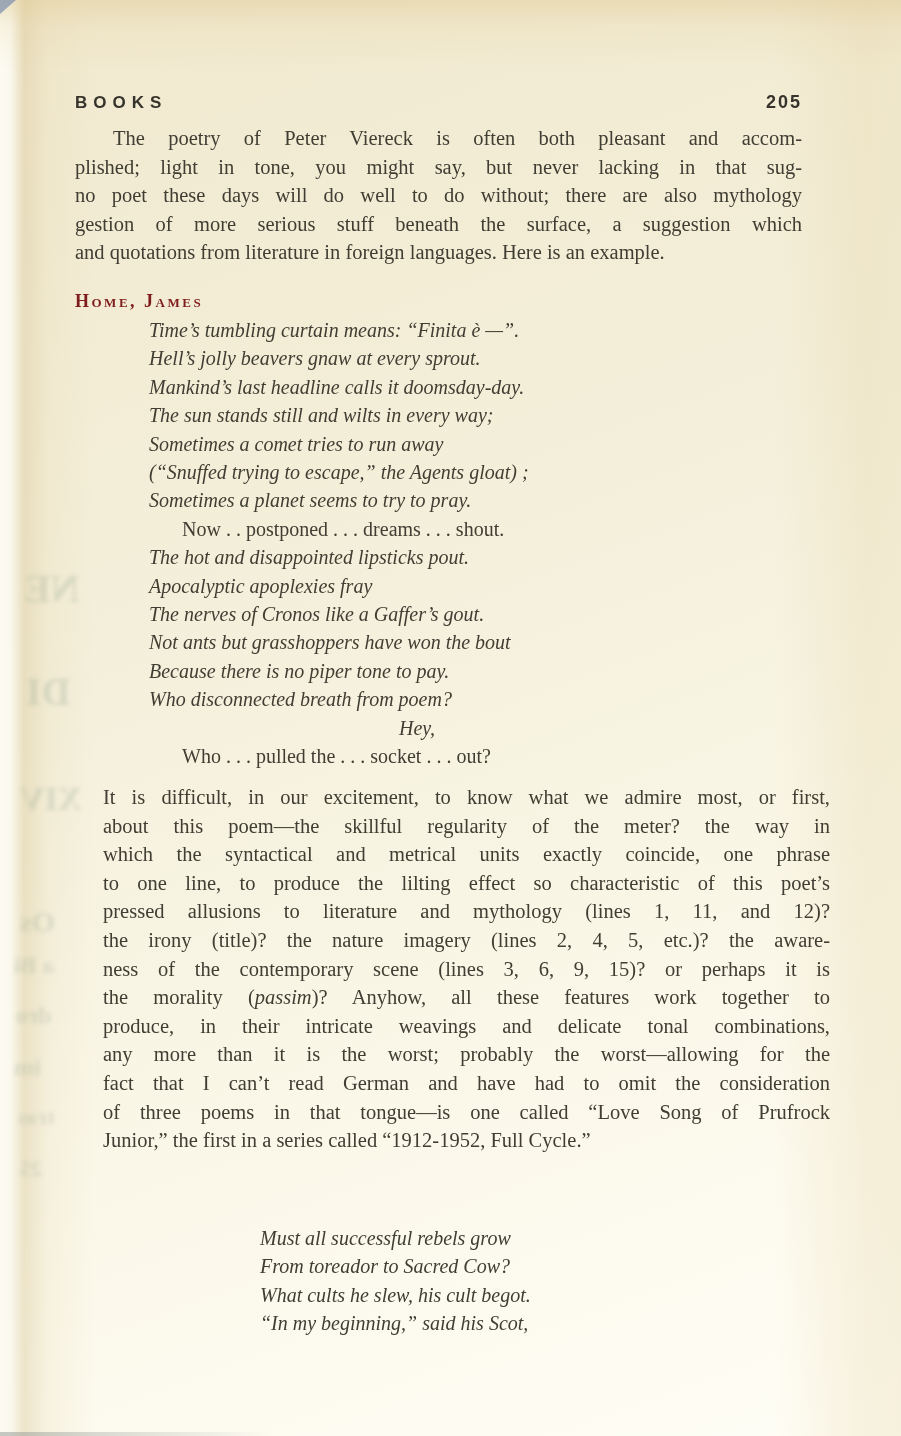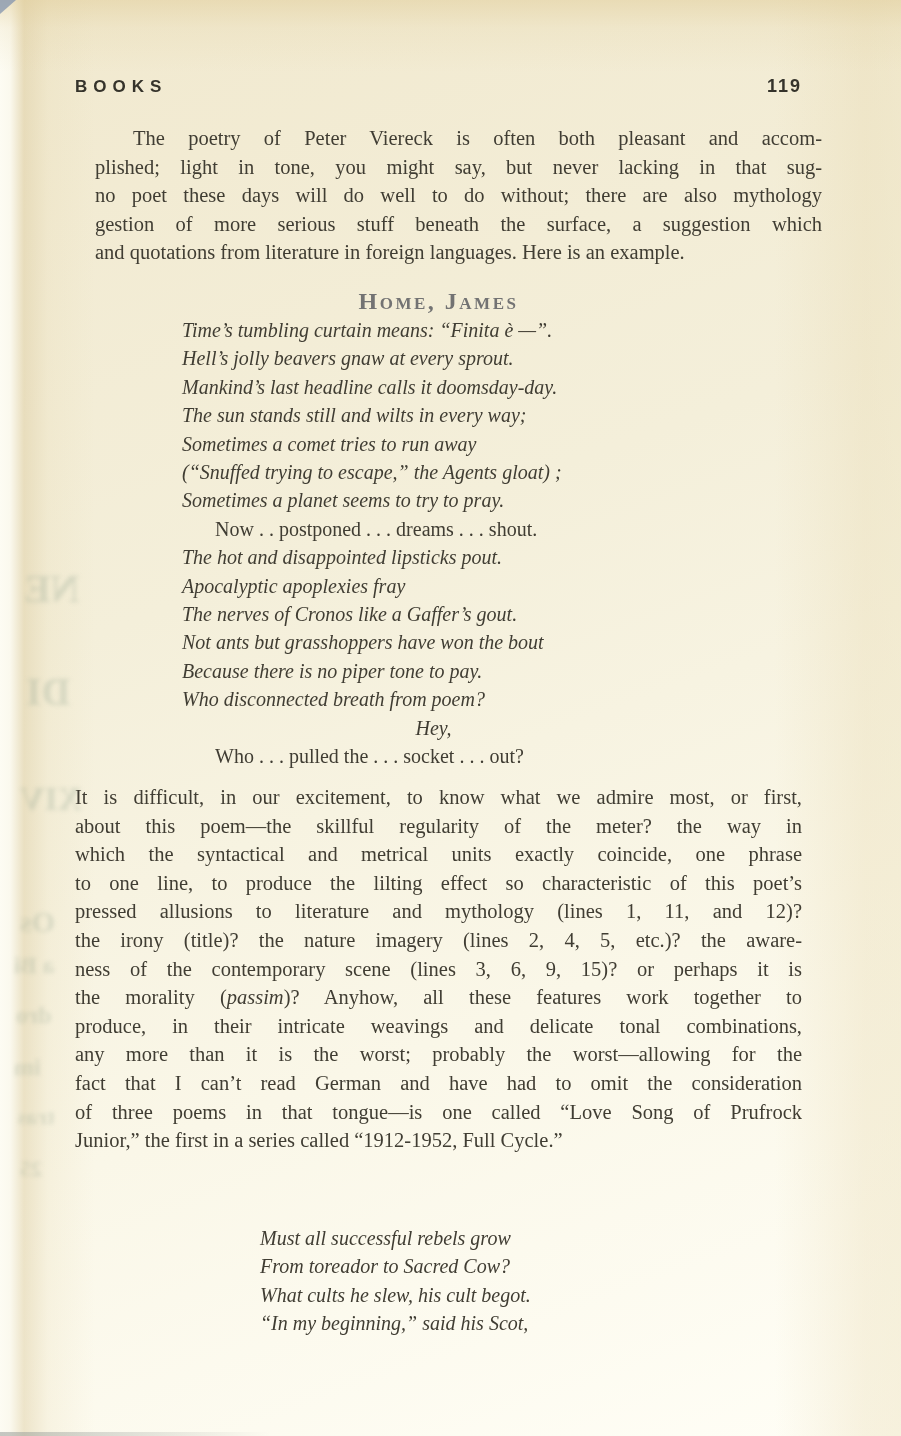--- a/index.html
+++ b/index.html
@@ -16,42 +16,42 @@
   .corner-mark {
     position:absolute; top:0; left:0; width:16px; height:14px;
     background:#8193ad; opacity:.75;
     clip-path:polygon(0 0, 100% 0, 0 100%);
   }
   .bottom-edge {
     position:absolute; bottom:0; left:0; width:270px; height:4px;
     background:linear-gradient(90deg, rgba(150,155,152,0.55), rgba(150,155,152,0));
   }
   .hdr {
-    position:absolute; top:76px; left:75px; width:727px;
+    position:absolute; top:92px; left:75px; width:727px;
     display:flex; justify-content:space-between; align-items:baseline;
     font-family:"Liberation Sans", sans-serif; font-weight:700; color:#35332b;
   }
   .hdr .books { font-size:17px; letter-spacing:6px; }
   .hdr .pagenum { font-size:18px; letter-spacing:2px; }
 
   .para { position:absolute; left:75px; width:727px; font-size:20.5px; }
-  .para1 { top:124px;margin-left:20px; }
-  .para2 { top:783px; }
+  .para1 { top:124px; }
+  .para2 { top:783px;margin-left:28px; }
   .line { line-height:28.6px; }
   .jl { text-align:justify; height:28.6px; overflow:hidden; }
   .jl::after { content:""; display:inline-block; width:100%; height:0; }
   .firstind { text-indent:38px; }
   .it { font-style:italic; }
 
   .poem1 { position:absolute; top:286px; left:75px; width:727px; }
   .poem-title {
-    text-align:center; font-variant:small-caps; font-weight:600;
-    font-size:24px; letter-spacing:2.5px; line-height:30px; color:#737373;
+    text-align:left; font-variant:small-caps; font-weight:600;
+    font-size:18px; letter-spacing:2.5px; line-height:30px; color:#7f1d1d;
   }
-  .poem-lines { margin-left:107px; font-size:20px; }
+  .poem-lines { margin-left:74px; font-size:20px; }
   .pline { line-height:28.4px; }
   .pit { font-style:italic; }
   .pind { padding-left:33px; }
   .pright { text-align:center; padding-right:117px; }
 
   .poem2 { position:absolute; top:1224px; left:260px; width:500px; font-size:20px; }
 
   .ghost-layer { position:absolute; inset:0; pointer-events:none; }
   .ghost {
     position:absolute; font-family:"Liberation Serif", serif; font-weight:700;
@@ -70,21 +70,21 @@
     <div class="ghost" style="top: 905px; left: 20px; font-size: 30px;">Os</div>
     <div class="ghost" style="top: 952px; left: 14px; font-size: 24px;">a Bi</div>
     <div class="ghost" style="top: 1002px; left: 16px; font-size: 24px;">dro</div>
     <div class="ghost" style="top: 1054px; left: 14px; font-size: 24px;">im</div>
     <div class="ghost" style="top: 1104px; left: 18px; font-size: 22px;">tras</div>
     <div class="ghost" style="top: 1156px; left: 20px; font-size: 22px;">25</div>
   </div>
 
 <div class="hdr">
   <span class="books">BOOKS</span>
-  <span class="pagenum">119</span>
+  <span class="pagenum">205</span>
 </div>
 
 <div class="para para1">
     <div class="line jl firstind"><span>The poetry of Peter Viereck is often both pleasant and accom-</span></div>
     <div class="line jl"><span>plished; light in tone, you might say, but never lacking in that sug-</span></div>
     <div class="line jl"><span>no poet these days will do well to do without; there are also mythology</span></div>
     <div class="line jl"><span>gestion of more serious stuff beneath the surface, a suggestion which</span></div>
     <div class="line"><span>and quotations from literature in foreign languages. Here is an example.</span></div>
   </div>
 

